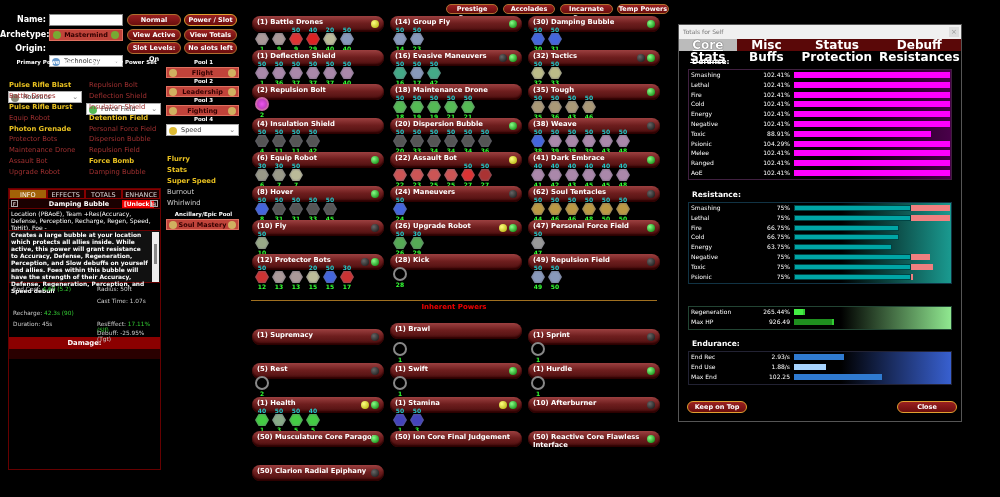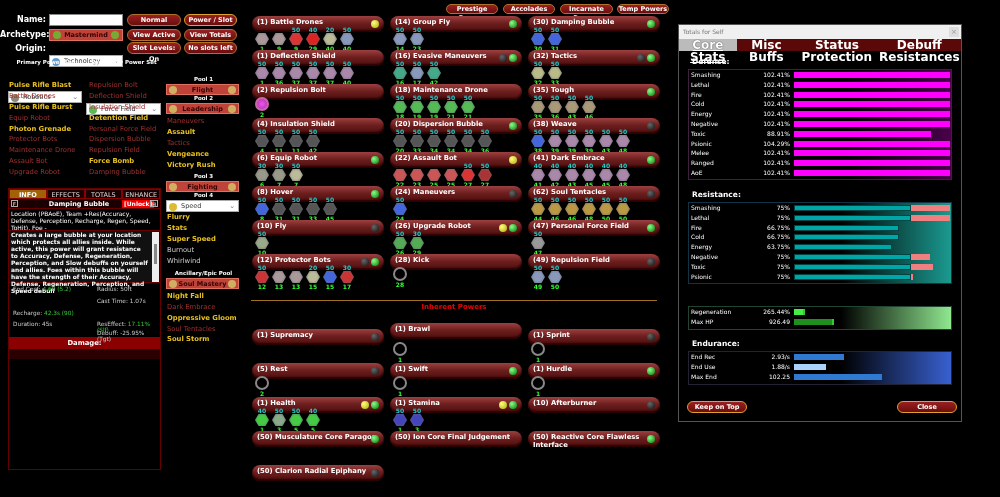--- a/index.html
+++ b/index.html
@@ -15,21 +15,21 @@
 .sethead{font-size:5.5px;font-weight:bold;color:#fff;text-align:center}
 .pwr{font-size:6.8px;line-height:10.9px;height:10.9px;white-space:nowrap}
 .y{color:#e8c020;font-weight:bold}
 .r{color:#a03030}
 .w{color:#ccc}
 .pool{background:#c0433a;border:1px solid #e07060;height:11px;color:#300;font-size:6.5px;font-weight:bold;text-align:center;line-height:10px;position:relative}
 .pool .pi{position:absolute;top:1px;width:8px;height:8px;border-radius:50%;background:#d0b060}
 
 .tabs{display:flex;height:10px}
 .tab{flex:1;text-align:center;font-size:6.5px;line-height:10px;color:#ddd;border:1px solid #800;background:#1a0000}
-.tab.act{background:#a16207;color:#fff;font-weight:bold}
+.tab.act{background:#a16207;color:#fff;font-weight:normal}
 
 .slot{position:absolute;width:132px;height:16px;border-radius:9px;background:linear-gradient(#9c4040 0%,#6e1e1e 45%,#4a0e0e 100%);box-shadow:inset 0 -2px 2px #2a0000}
 .slot .nm{position:absolute;left:5px;top:2px;font-size:6.8px;font-weight:bold;color:#fff}
 .slot .led{position:absolute;top:4px;width:8px;height:8px;border-radius:50%}
 .enhs{position:absolute;top:11px;left:2px;display:flex;gap:1px}
 .enh{width:16px;position:relative;height:20px}
 .enh .lv{position:absolute;top:-3px;left:0;width:16px;text-align:center;font-size:6px;color:#2cc;font-weight:bold}
 .enh .gem{position:absolute;top:4px;left:1px;width:14px;height:12px;clip-path:polygon(25% 0,75% 0,100% 50%,75% 100%,25% 100%,0 50%);background:#99a}
 .enh .sl{position:absolute;top:16px;left:0;width:16px;text-align:center;font-size:6px;color:#3f3;font-weight:bold}
 .ring{position:absolute;top:13px;left:3px;width:14px;height:14px;border-radius:50%;border:2px solid #888;background:#000}
@@ -107,52 +107,38 @@
     <div class="pwr r">Deflection Shield</div>
     <div class="pwr r">Insulation Shield</div>
     <div class="pwr y">Detention Field</div>
     <div class="pwr r">Personal Force Field</div>
     <div class="pwr r">Dispersion Bubble</div>
     <div class="pwr r">Repulsion Field</div>
     <div class="pwr y">Force Bomb</div>
     <div class="pwr r">Damping Bubble</div>
   </div>
 
-<div class="abs" style="left:166px;top:76px;width:75px" id="poolCol">
+<div class="abs" style="left:166px;top:59px;width:75px" id="poolCol">
     <div class="sethead" style="height:8px">Pool 1</div>
     <div class="pool" style="width:73px"><span class="pi" style="left:2px"></span><span>Flight</span><span class="pi" style="right:2px"></span></div>
     <div class="sethead" style="height:8px">Pool 2</div>
     <div class="pool" style="width:73px"><span class="pi" style="left:2px"></span><span>Leadership</span><span class="pi" style="right:2px"></span></div>
-    <div style="padding:2px 0 3px 1px">
-      <div class="pwr r">Maneuvers</div>
-      <div class="pwr y">Assault</div>
-      <div class="pwr r">Tactics</div>
-      <div class="pwr y">Vengeance</div>
-      <div class="pwr y">Victory Rush</div>
-    </div>
     <div class="sethead" style="height:8px">Pool 3</div>
     <div class="pool" style="width:73px"><span class="pi" style="left:2px"></span><span>Fighting</span><span class="pi" style="right:2px"></span></div>
     <div class="sethead" style="height:8px">Pool 4</div>
     <div class="sel" style="width:73px"><span class="ic" style="background:#db3"></span><span>Speed</span><span class="chev">⌄</span></div>
-    <div style="padding:0 0 3px 1px">
+    <div style="padding:18px 0 3px 1px">
       <div class="pwr y">Flurry</div>
       <div class="pwr y">Stats</div>
       <div class="pwr y">Super Speed</div>
       <div class="pwr w">Burnout</div>
       <div class="pwr w">Whirlwind</div>
     </div>
     <div class="sethead" style="height:8px">Ancillary/Epic Pool</div>
     <div class="pool" style="width:73px"><span class="pi" style="left:2px"></span><span>Soul Mastery</span><span class="pi" style="right:2px"></span></div>
-    <div style="padding:2px 0 3px 1px">
-      <div class="pwr y">Night Fall</div>
-      <div class="pwr r">Dark Embrace</div>
-      <div class="pwr y">Oppressive Gloom</div>
-      <div class="pwr r">Soul Tentacles</div>
-      <div class="pwr y">Soul Storm</div>
-    </div>
   </div>
 
 <div class="abs" style="left:8px;top:188px;width:153px;height:282px;border:1px solid #600">
   <div class="tabs">
     <div class="tab act">INFO</div>
     <div class="tab">EFFECTS</div>
     <div class="tab">TOTALS</div>
     <div class="tab">ENHANCE</div>
   </div>
   <div style="height:10px;background:#1a0000;position:relative;border-bottom:1px solid #600">

